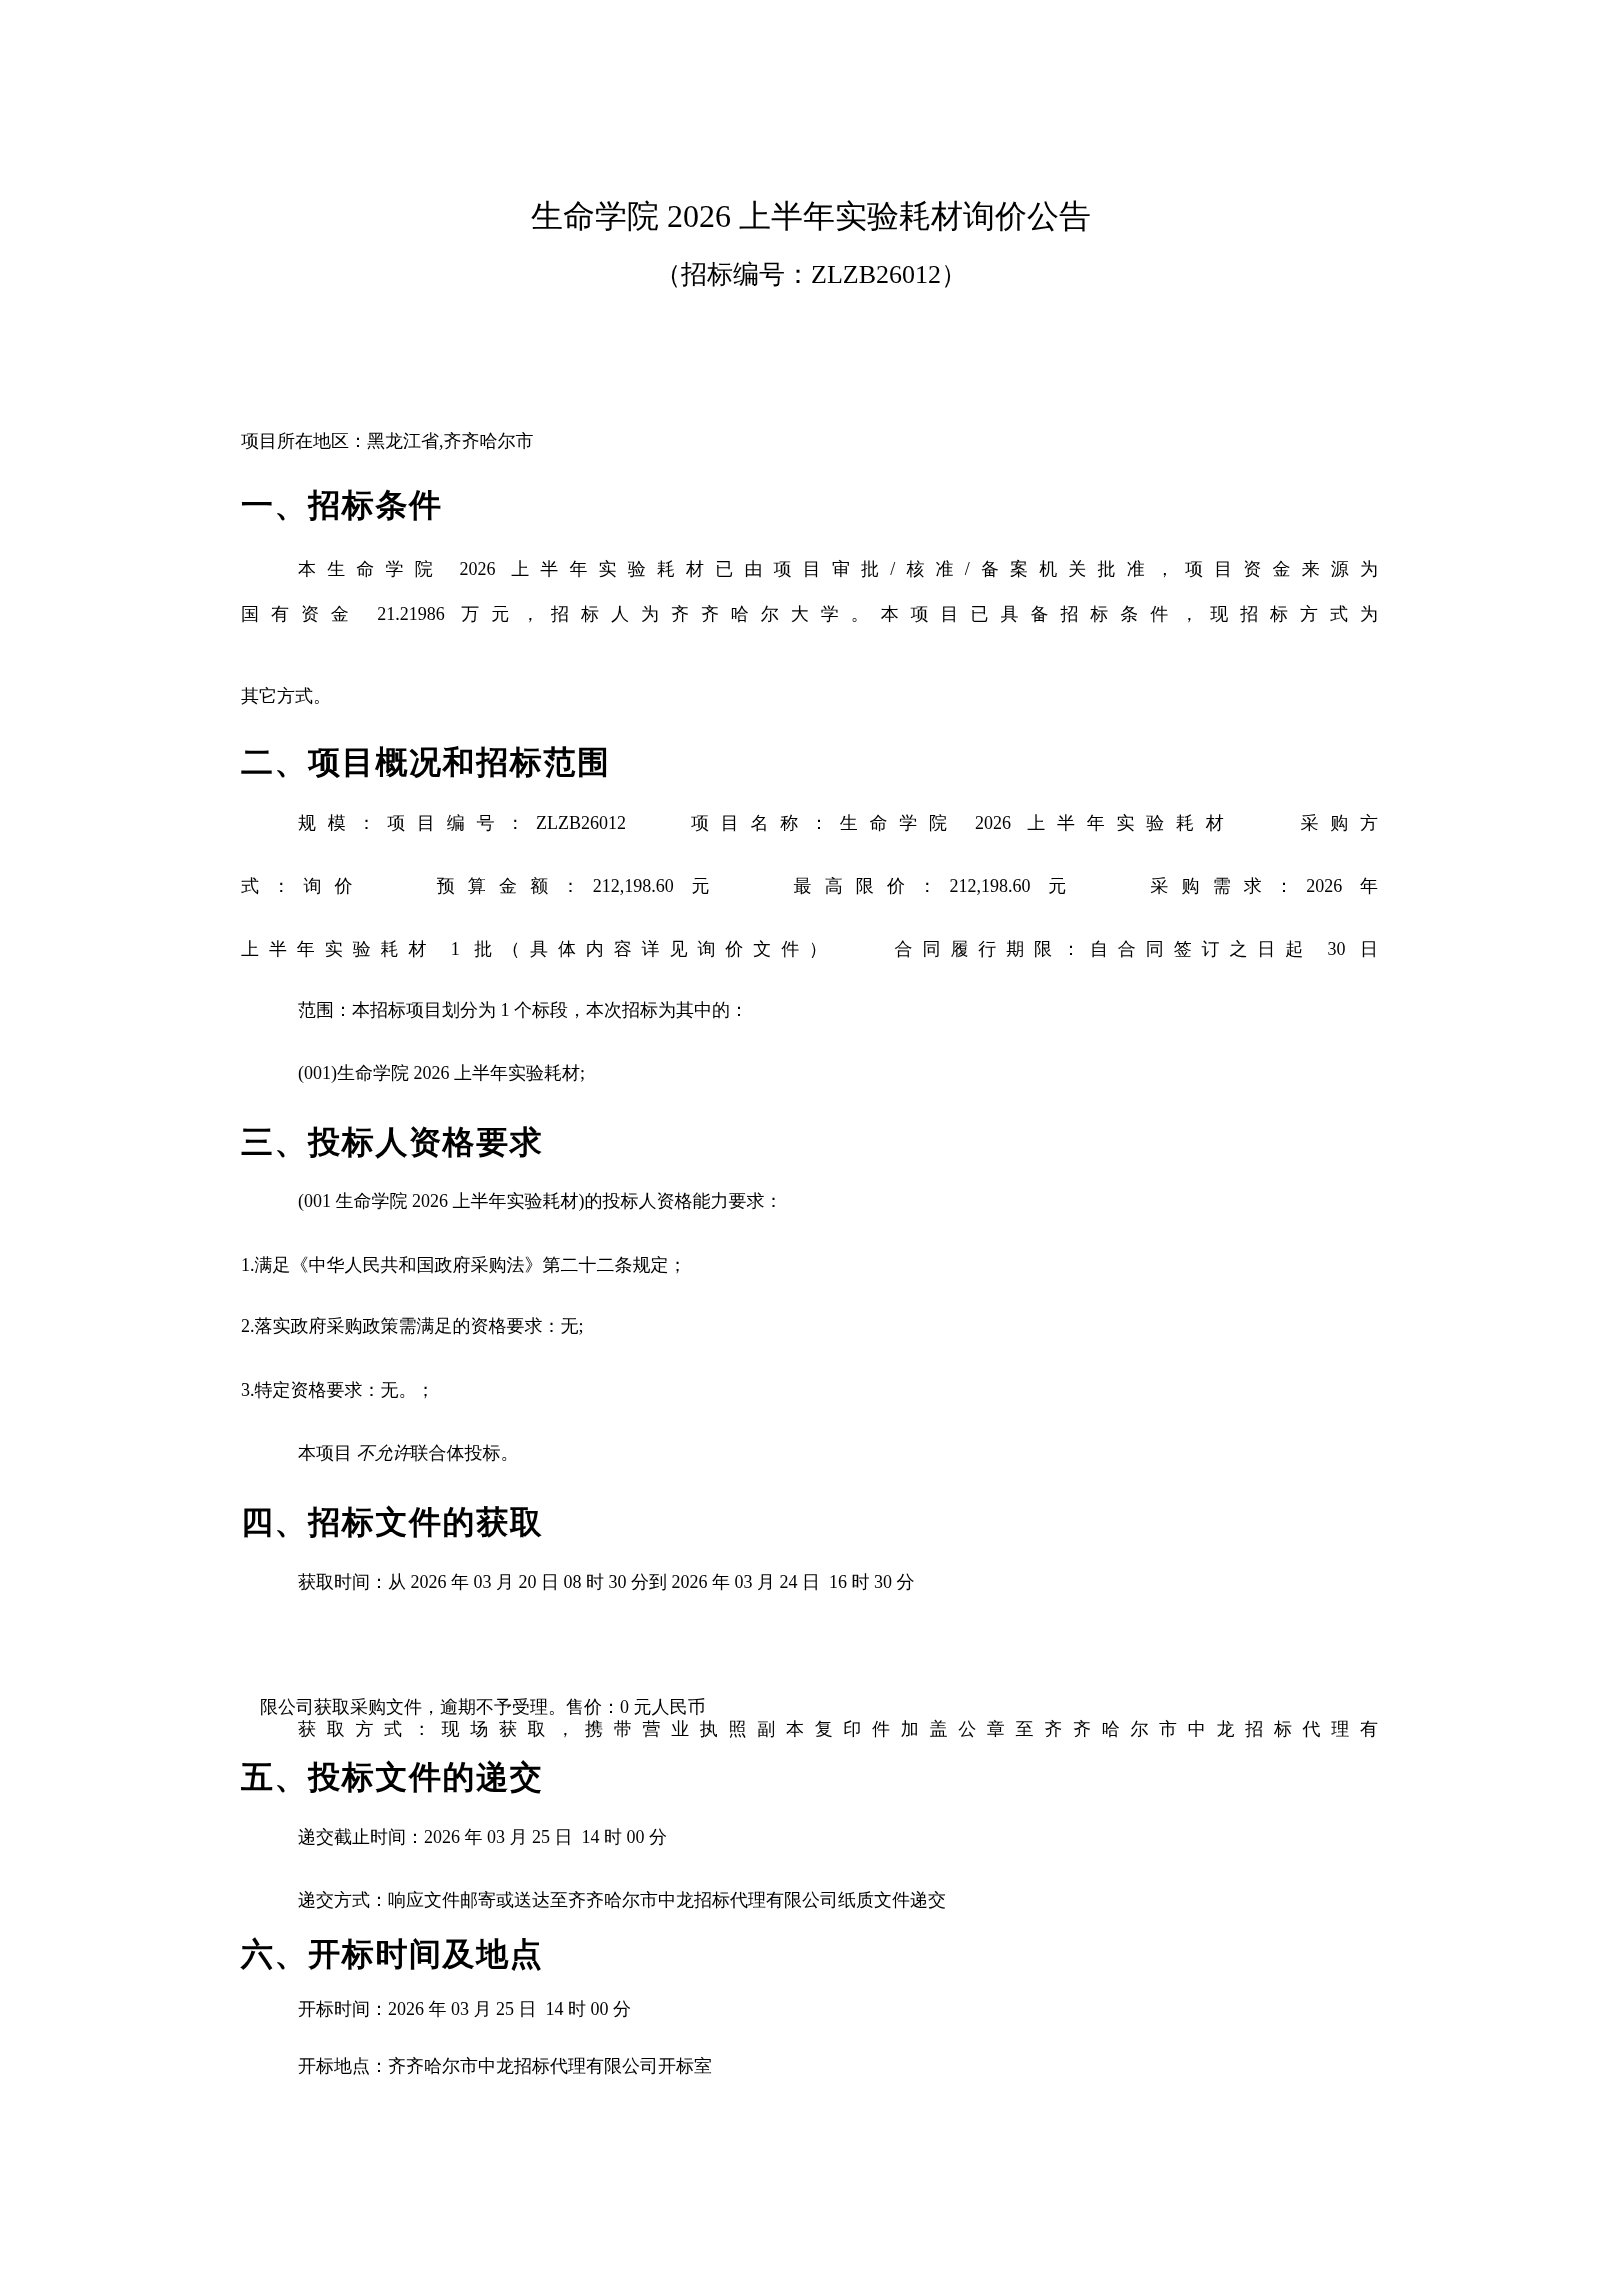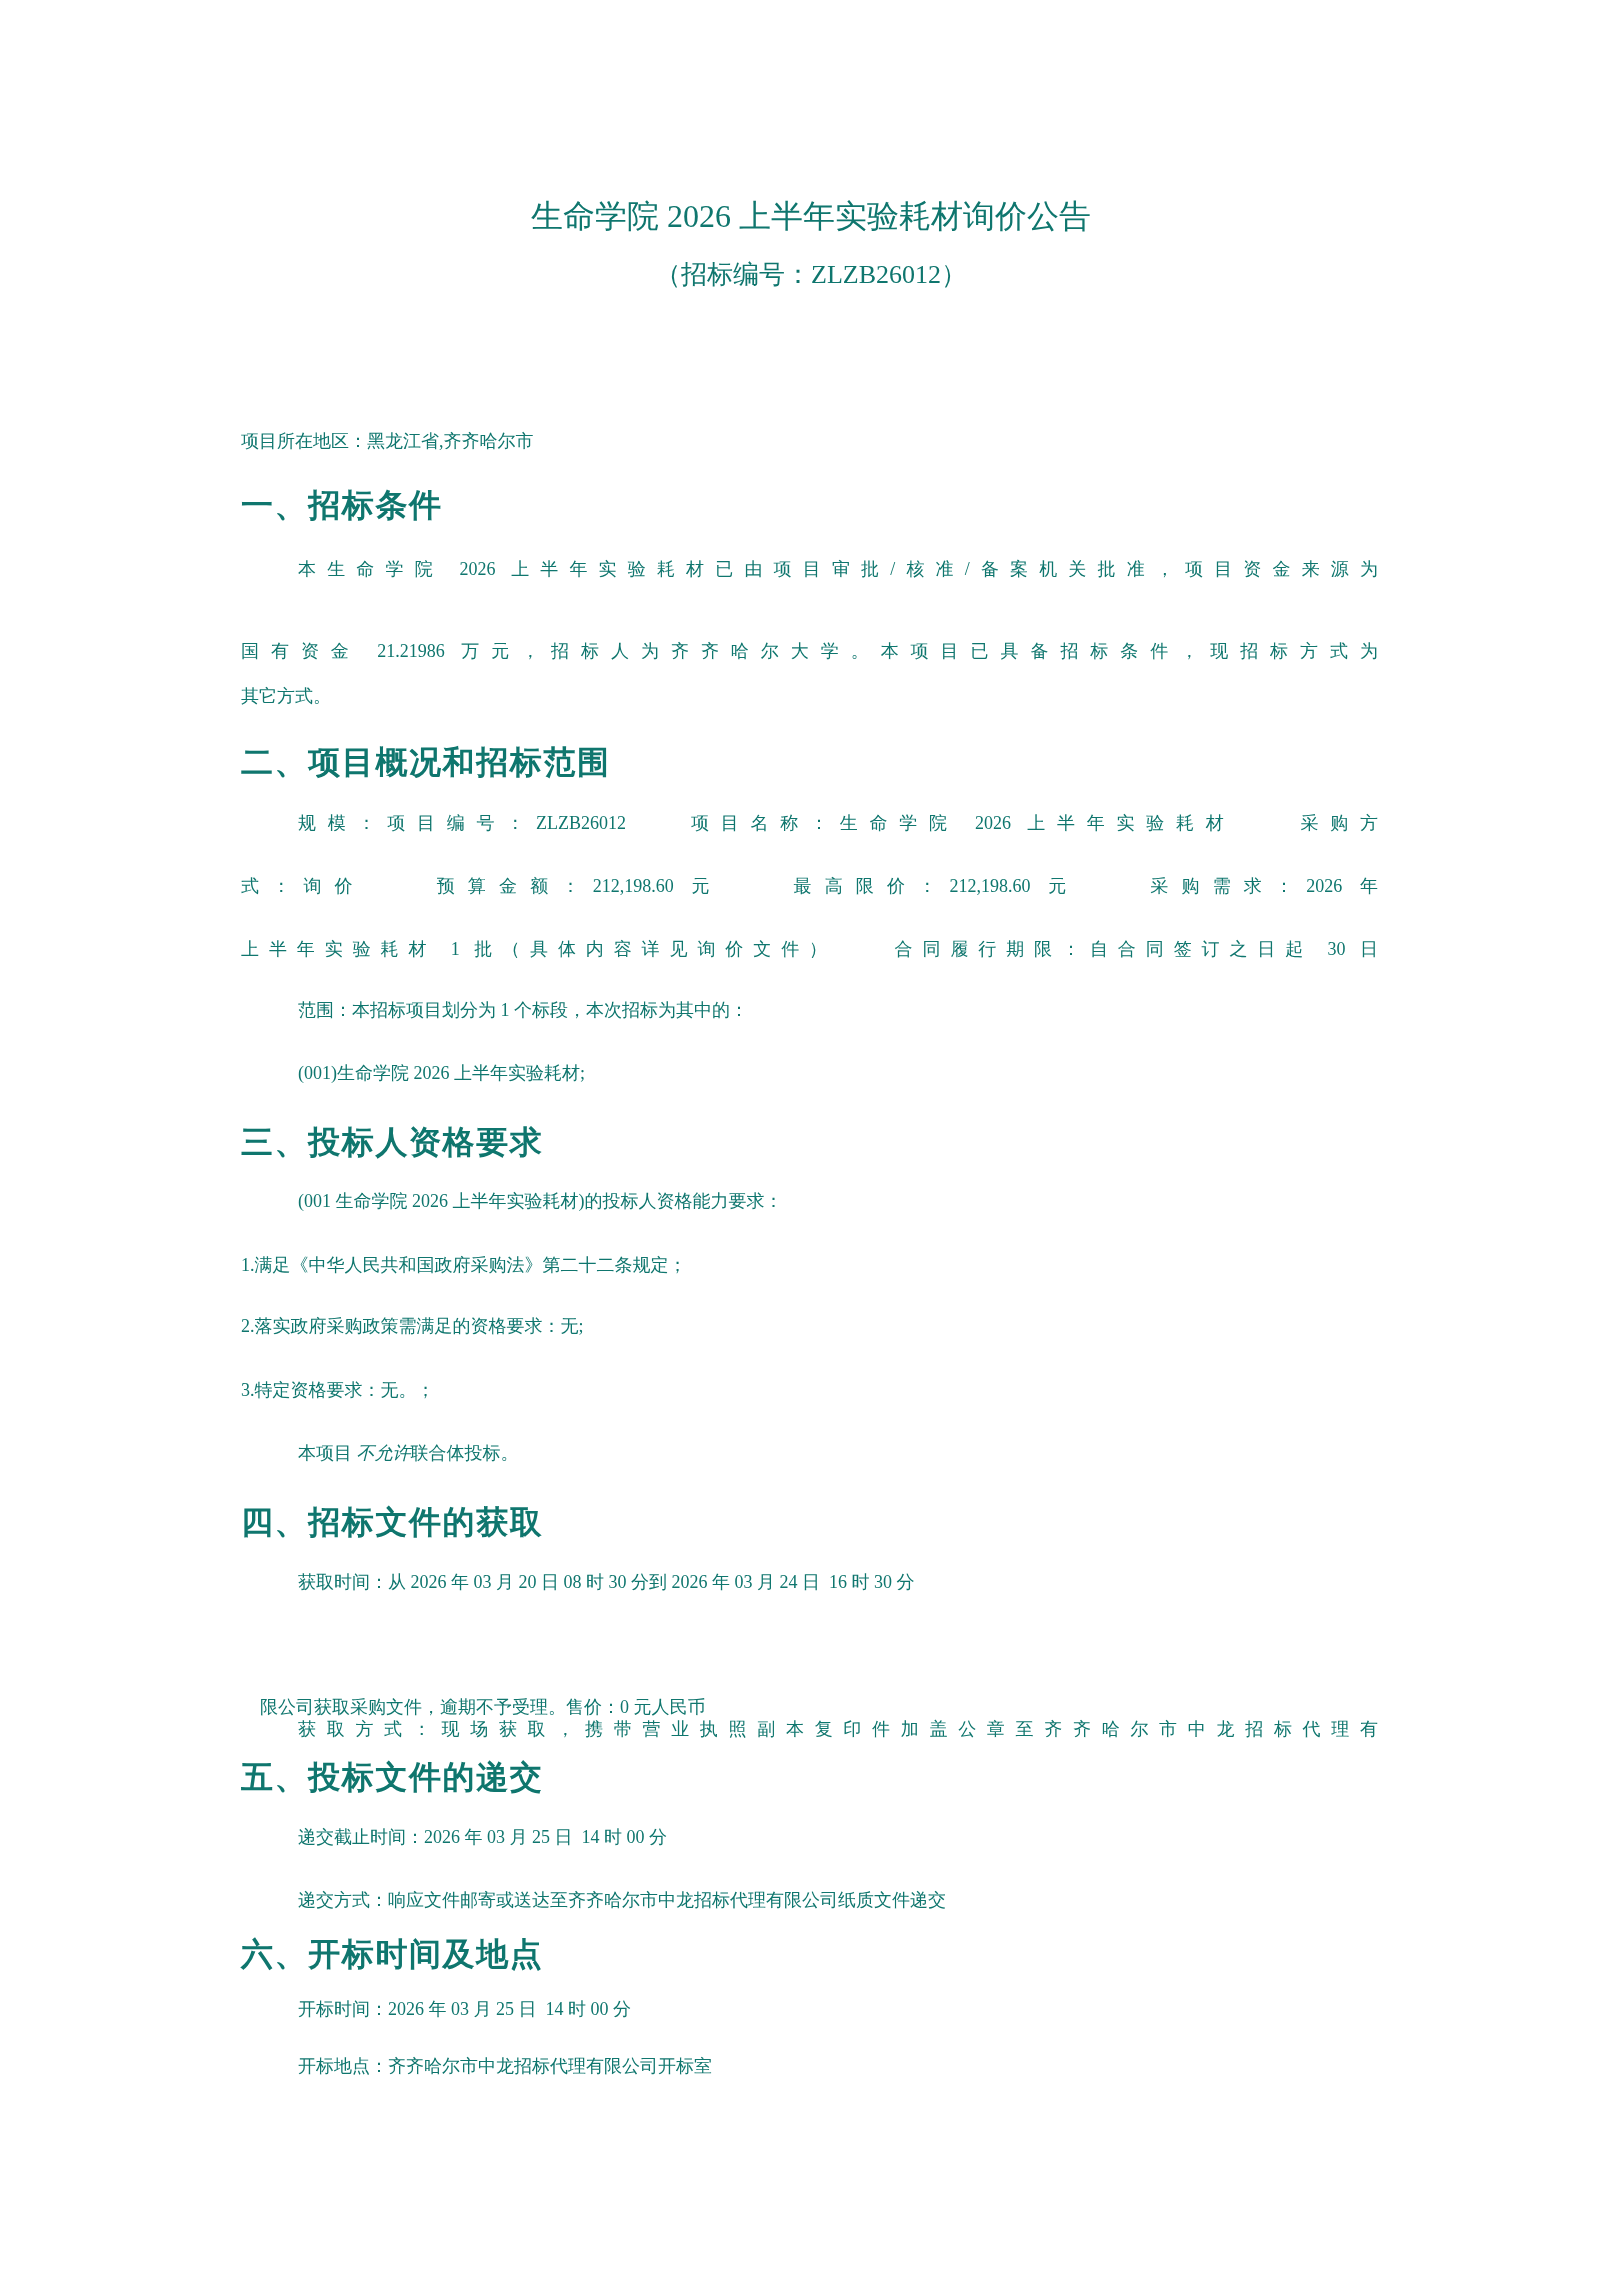--- a/index.html
+++ b/index.html
@@ -3,21 +3,21 @@
 <meta charset="utf-8">
 <style>
   html, body { margin: 0; padding: 0; background: #ffffff; }
   .page {
     position: relative;
     width: 1455px;
     height: 2295px;
     background: #ffffff;
     overflow: hidden;
     font-family: "Liberation Serif", "DejaVu Serif", serif;
-    color: #0f766e;
+    color: #000000;
   }
   .title {
     position: absolute;
     left: 0; width: 1622px;
     text-align: center;
     font-size: 32px;
     line-height: 1.15;
     white-space: pre-wrap;
   }
   .ln {
@@ -56,21 +56,21 @@
 
 <div class="page">
 
   <div class="title" style="top:198px;">生命学院 2026 上半年实验耗材询价公告</div>
   <div class="title" style="top:260px; font-size:26px;">（招标编号：ZLZB26012）</div>
 
   <div class="ln" style="top:431px;">项目所在地区：黑龙江省,齐齐哈尔市</div>
 
   <div class="hd" style="top:488px;">一、招标条件</div>
   <div class="ln indent just" style="top:559px;">本生命学院 2026 上半年实验耗材已由项目审批/核准/备案机关批准，项目资金来源为</div>
-  <div class="ln just" style="top:641px;">国有资金 21.21986 万元，招标人为齐齐哈尔大学。本项目已具备招标条件，现招标方式为</div>
+  <div class="ln just" style="top:604px;">国有资金 21.21986 万元，招标人为齐齐哈尔大学。本项目已具备招标条件，现招标方式为</div>
   <div class="ln" style="top:686px;">其它方式。</div>
 
   <div class="hd" style="top:745px;">二、项目概况和招标范围</div>
   <div class="ln indent just" style="top:813px;">规模：项目编号：ZLZB26012    项目名称：生命学院 2026 上半年实验耗材    采购方</div>
   <div class="ln just" style="top:876px;">式：询价    预算金额：212,198.60 元    最高限价：212,198.60 元    采购需求：2026 年</div>
   <div class="ln just" style="top:939px;">上半年实验耗材 1 批（具体内容详见询价文件）    合同履行期限：自合同签订之日起 30 日</div>
   <div class="ln indent" style="top:1000px;">范围：本招标项目划分为 1 个标段，本次招标为其中的：</div>
   <div class="ln indent" style="top:1063px;">(001)生命学院 2026 上半年实验耗材;</div>
 
   <div class="hd" style="top:1125px;">三、投标人资格要求</div>

